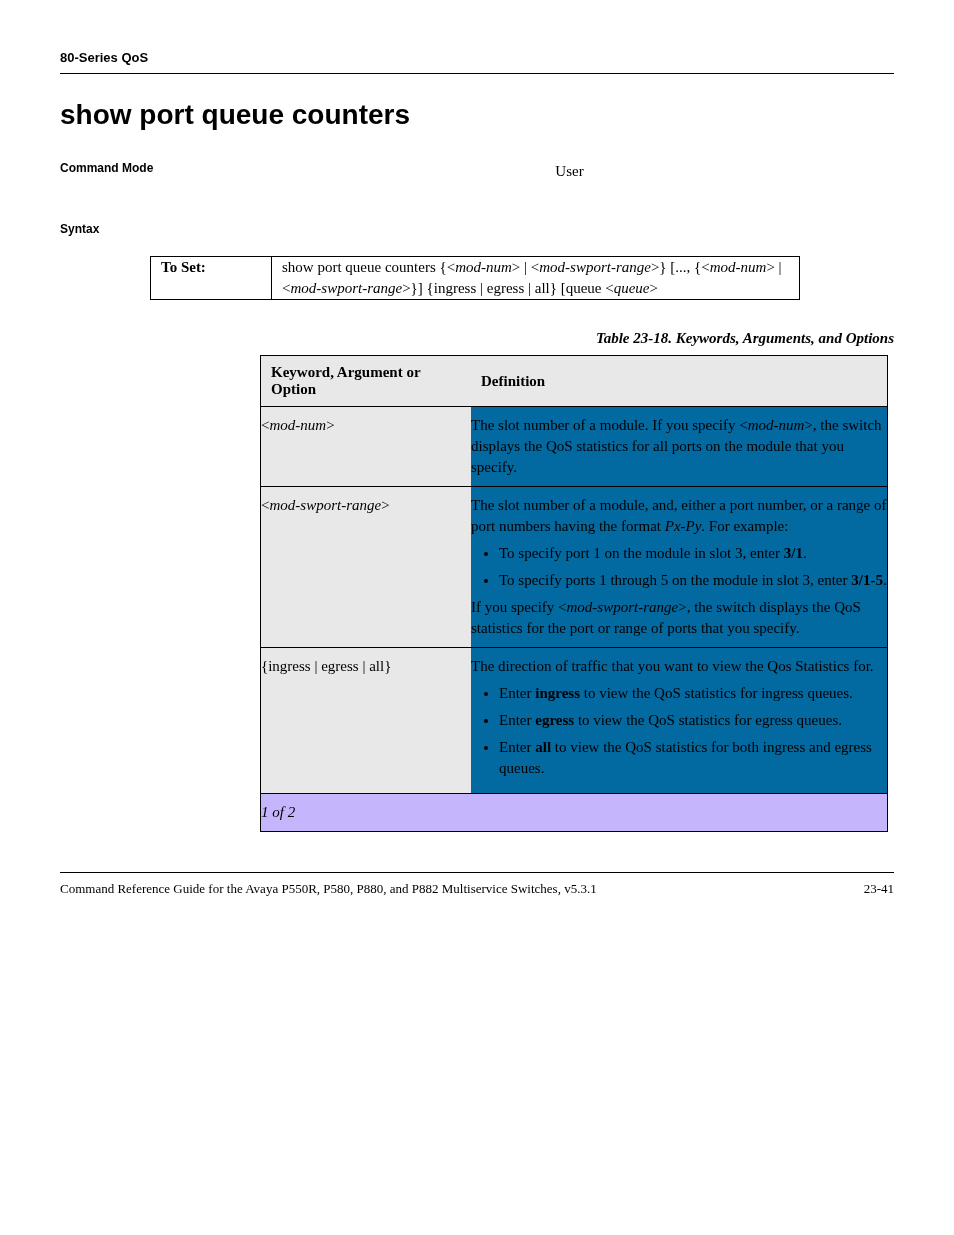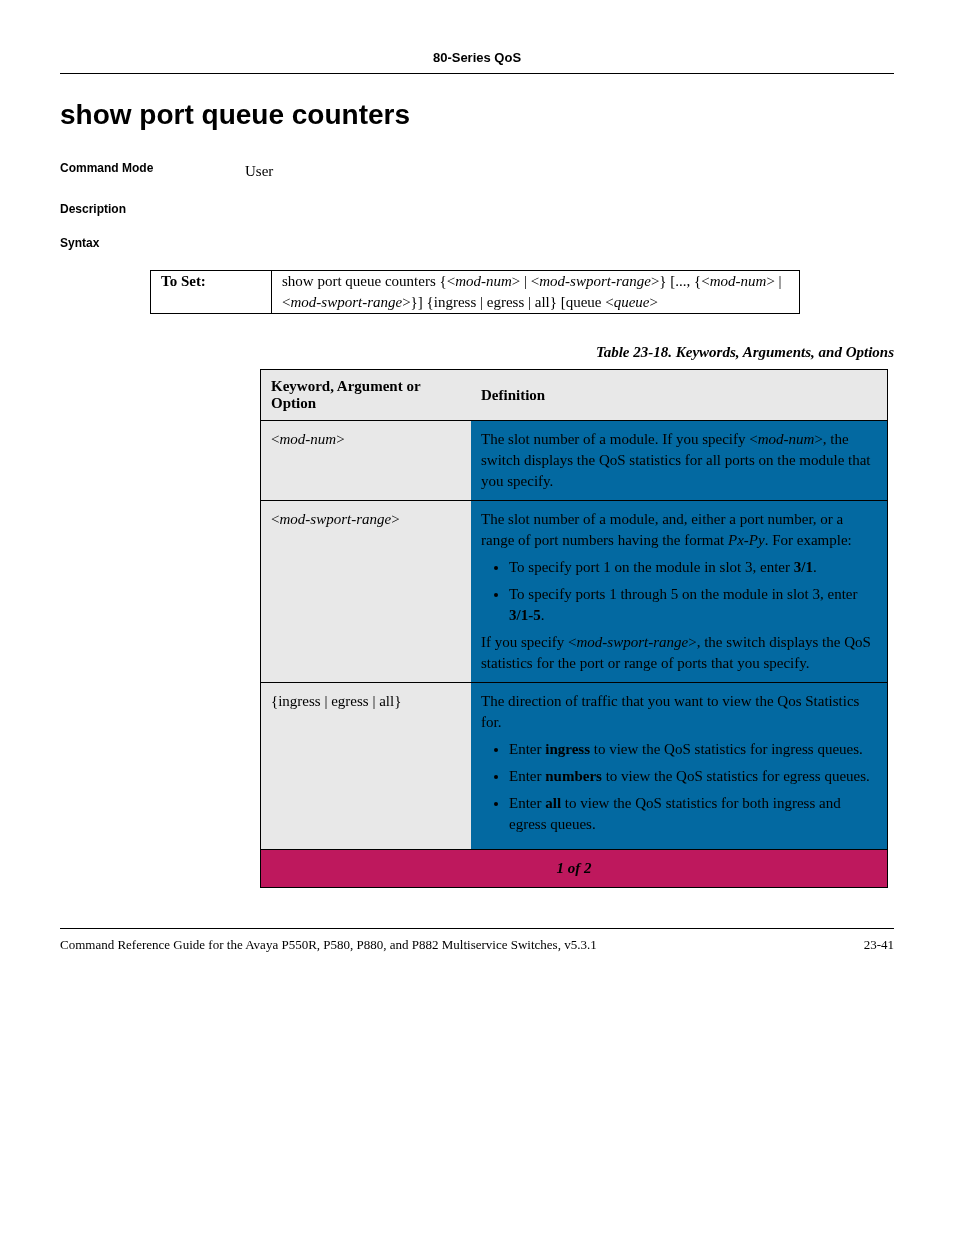--- a/index.html
+++ b/index.html
@@ -5,21 +5,21 @@
   body {
     font-family: Georgia, 'Times New Roman', serif;
     background: #fff;
     margin: 0;
     padding: 50px 60px 30px 60px;
     color: #000;
     width: 834px;
     font-size: 15px;
   }
   .header-section {
-    text-align: center;
+    text-align: left;
     font-weight: bold;
     font-family: Verdana, Arial, sans-serif;
     font-size: 13px;
     padding-bottom: 8px;
     border-bottom: 1.5px solid #000;
     margin-bottom: 25px;
   }
   h1 {
     font-family: Verdana, Arial, sans-serif;
     font-weight: bold;
@@ -33,20 +33,21 @@
   .label-col {
     width: 185px;
     flex-shrink: 0;
     font-family: Verdana, Arial, sans-serif;
     font-weight: bold;
     font-size: 12px;
   }
   .content-col {
     flex: 1;
     line-height: 1.4;
+    text-align: center;
   }
   .italic { font-style: italic; }
   .syntax-table {
     margin-left: 90px;
     border-collapse: collapse;
     width: 650px;
     margin-bottom: 30px;
   }
   .syntax-table td {
     border: 1px solid #000;
@@ -81,37 +82,37 @@
   }
   .args-table th:first-child, .args-table td:first-child {
     border-left: 1px solid #000;
     width: 190px;
   }
   .args-table th:last-child, .args-table td:last-child {
     border-right: 1px solid #000;
   }
   .args-table td {
     border-bottom: 1px solid #000;
-    padding: 8px 10px;
+    padding: 8px 0;
     vertical-align: top;
     line-height: 1.4;
     background: #e8e8e8;
   }
   .args-table th { background: #e8e8e8; }
   .args-table td.def { background: #0369a1; }
   .args-table ul {
     margin: 6px 0;
     padding-left: 28px;
   }
   .args-table ul li { margin-bottom: 6px; }
   .pager-row td {
-    text-align: center;
+    text-align: left;
     font-style: italic;
-    font-weight: bold;
-    background: #be185d;
+    font-weight: normal;
+    background: #c4b5fd;
   }
   .footer {
     border-top: 1.5px solid #000;
     margin-top: 40px;
     padding-top: 8px;
     display: flex;
     justify-content: space-between;
     font-size: 13px;
   }
   b { font-weight: bold; }
@@ -124,21 +125,20 @@
 </div>
 
 <h1>show port queue counters</h1>
 
 <div class="row">
   <div class="label-col">Command Mode</div>
   <div class="content-col">User</div>
 </div>
 
 <div class="row">
-  <div class="label-col">Description</div>
 </div>
 
 <div class="row">
   <div class="label-col">Syntax</div>
   <div class="content-col"></div>
 </div>
 
 <table class="syntax-table">
   <tbody>
       <tr>
@@ -185,21 +185,21 @@
       </div>
     </td>
   </tr>
 
   <tr>
     <td>{ingress | egress | all}</td>
     <td class="def">
       <div>The direction of traffic that you want to view the Qos Statistics for.</div>
       <ul>
         <li><span>Enter </span><b>ingress</b><span> to view the QoS statistics for ingress queues.</span></li>
-        <li><span>Enter </span><b>numbers</b><span> to view the QoS statistics for egress queues.</span></li>
+        <li><span>Enter </span><b>egress</b><span> to view the QoS statistics for egress queues.</span></li>
         <li><span>Enter </span><b>all</b><span> to view the QoS statistics for both ingress and egress queues.</span></li>
       </ul>
     </td>
   </tr>
 
   <tr class="pager-row">
     <td colspan="2">1 of 2</td>
   </tr>
 </tbody>
   </table>

